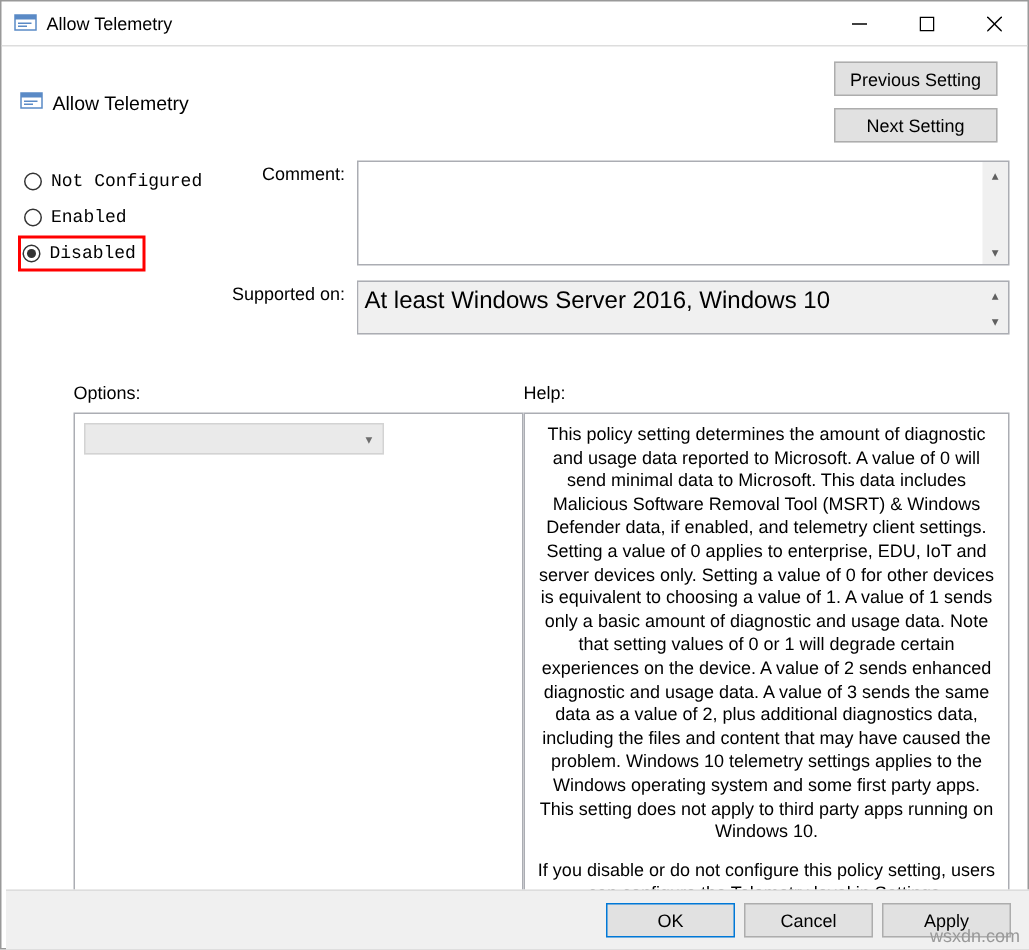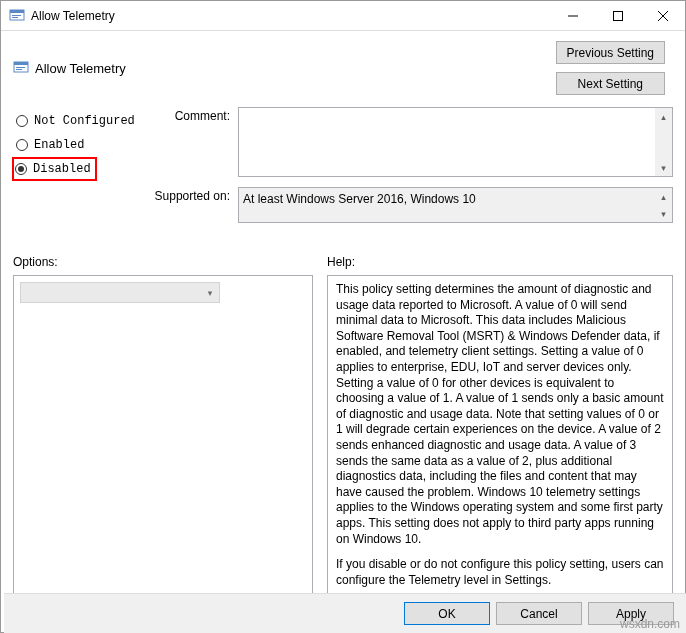--- a/index.html
+++ b/index.html
@@ -113,39 +113,39 @@
     flex: 1;
     height: 70px;
     border: 1px solid #abadb3;
     background: #fff;
     position: relative;
     display: flex;
   }
   .textarea-inner {
     flex:1;
     padding: 4px;
-    font-size: 12px;
+    font-size: 16px;
     overflow: hidden;
   }
   .textarea-box.readonly { background: #f0f0f0; height: 36px; }
   .textarea-box.readonly .textarea-inner { color: #000; background:#f0f0f0; }
   .scroll-arrows {
     width: 17px;
     display:flex;flex-direction:column;justify-content:space-between;
     background:#f0f0f0;
   }
   .scroll-arrows .arr{
     height:17px;display:flex;align-items:center;justify-content:center;
     color:#606060;font-size:9px;
   }
   .lower {
     display:flex;
-    gap:14px;
     padding: 0 12px;
     margin-top: 8px;
+    margin-left: 36px;
   }
   .lower-col { flex:1; display:flex;flex-direction:column; }
   .lower-col.left { flex: 0 0 300px; }
   .lower-col .lower-label { margin-bottom: 6px; }
   .panel {
     border: 1px solid #abadb3;
     background:#fff;
     height: 320px;
     position:relative;
   }
@@ -166,21 +166,21 @@
     font-size:9px;color:#555;
   }
   .panel.help {
     padding: 6px 8px;
     overflow: hidden;
   }
   .help-text {
     font-size: 12px;
     line-height: 1.3;
   }
-  .help-text p { margin: 0 0 10px 0; }
+  .help-text p { margin: 0 0 10px 0; text-align: center; }
   .footer {
     position:absolute;
     bottom:0;left:4px;right:0;
     height:40px;
     border-top:1px solid #ddd;
     background:#f0f0f0;
     display:flex;
     align-items:center;
     justify-content:flex-end;
     gap:6px;

